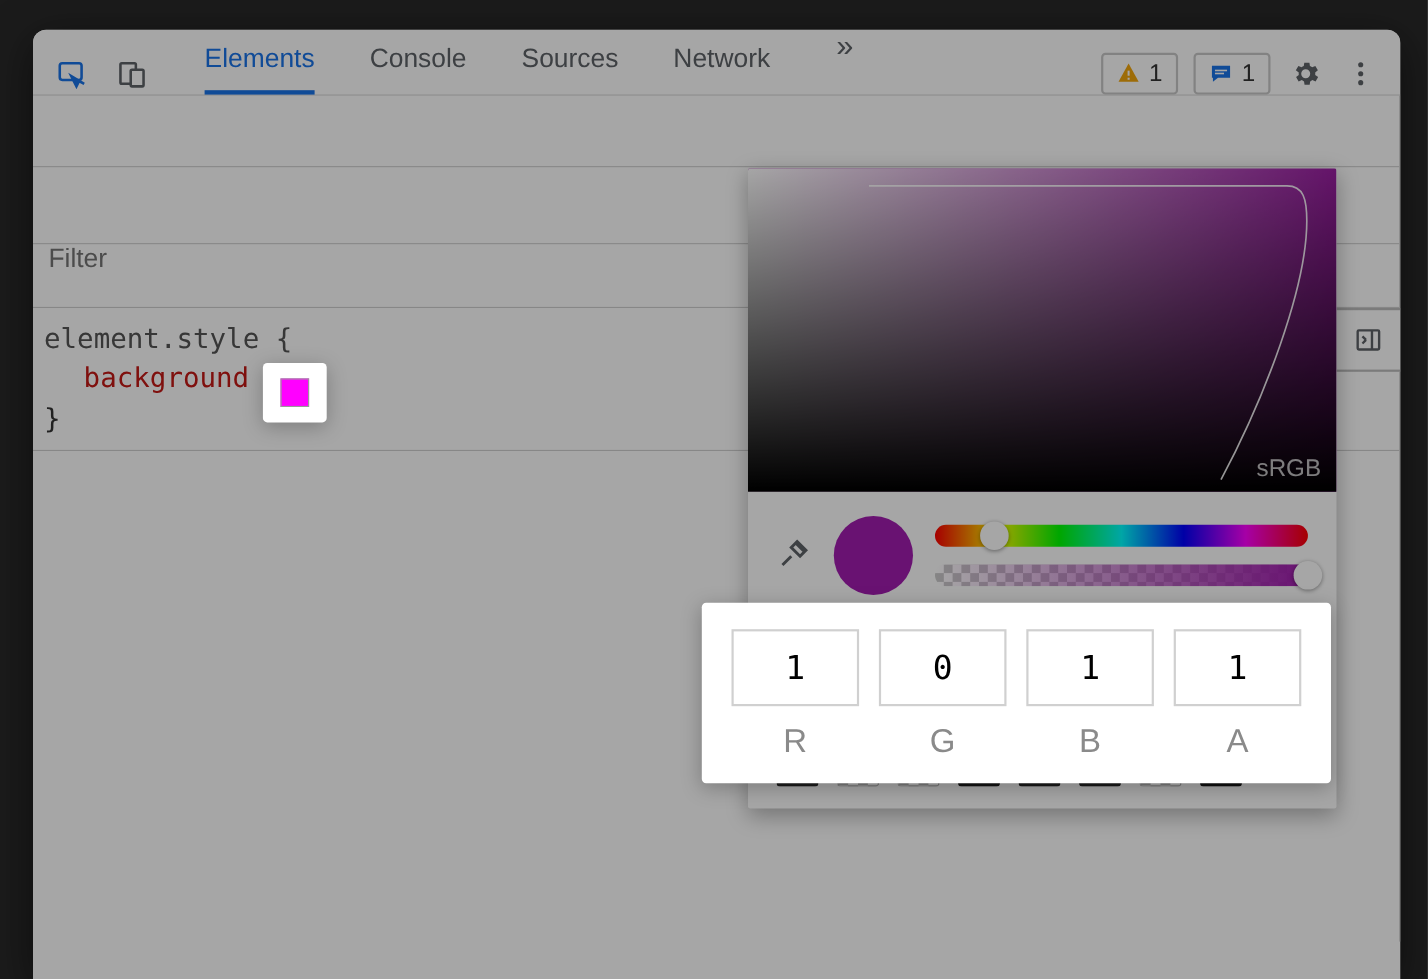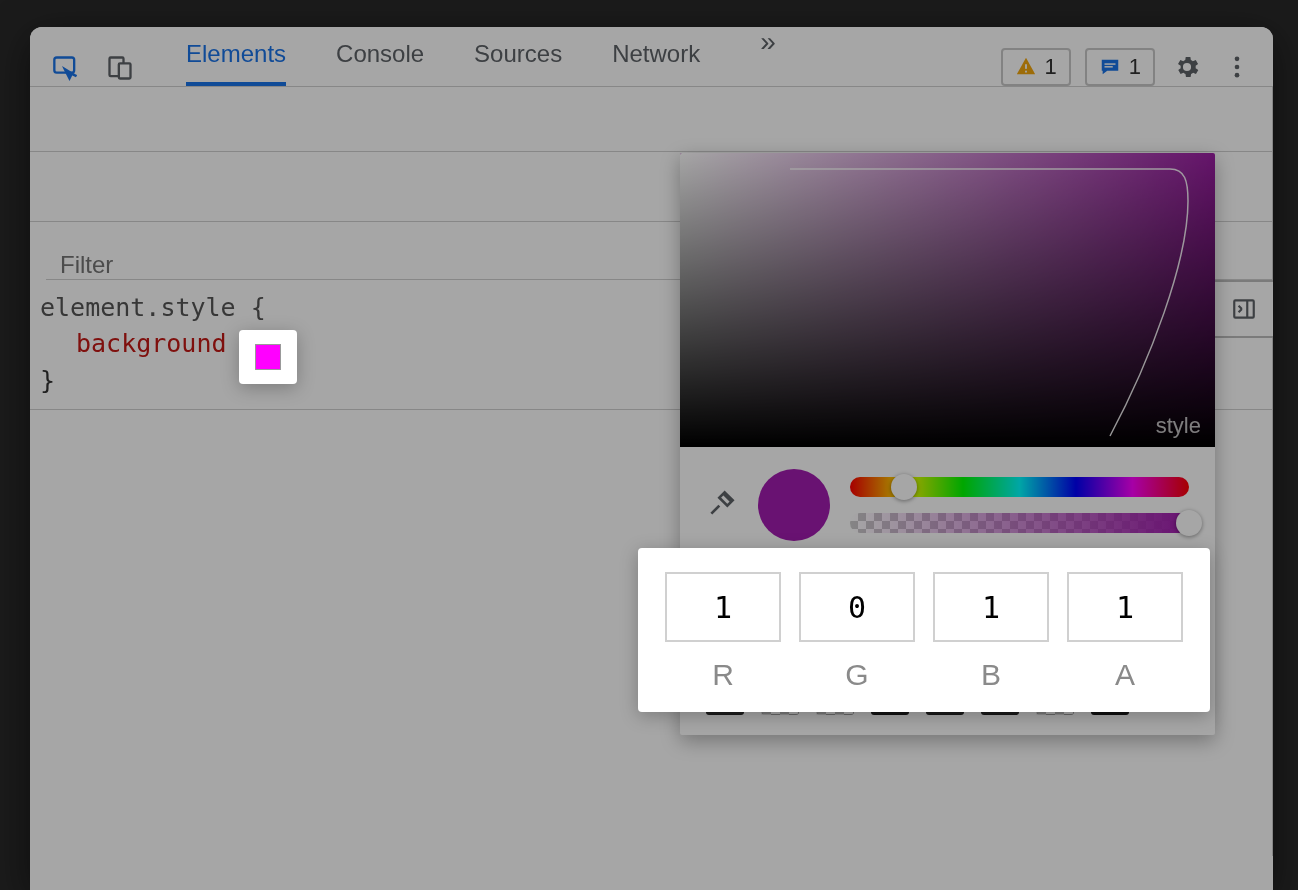--- a/index.html
+++ b/index.html
@@ -105,23 +105,22 @@
     background: #fff;
     position: relative;
     border-right: 1px solid #d0d0d0;
   }
   .spacer-top { height: 65px; border-bottom: 1px solid #d0d0d0; }
   .spacer-mid { height: 70px; border-bottom: 1px solid #d0d0d0; }
   .filter-row {
     height: 58px;
     border-bottom: 1px solid #d0d0d0;
     display: flex;
-    align-items: flex-end;
+    align-items: flex-start;
     padding: 0 14px;
-    margin-left: 16px;
   }
   .filter-input {
     border: none;
     outline: none;
     font-size: 24px;
     color: #888;
     width: 100%;
     background: transparent;
   }
   .rule {
@@ -374,21 +373,21 @@
   </div>
 </div>
 
 <div class="dim-overlay"></div>
 
 <div class="picker" style="z-index:40;">
   <div class="picker-gradient">
     <svg class="gamut-line" viewBox="0 0 400 280">
       <path d="M -200 8 L 380 8 C 395 8 398 20 398 40 C 398 100 360 200 320 275" stroke="rgba(255,255,255,0.9)" stroke-width="1.5" fill="none"></path>
     </svg>
-    <div class="gamut-label">style</div>
+    <div class="gamut-label">sRGB</div>
   </div>
   <div class="picker-mid">
     <div class="eyedropper">
       <svg viewBox="0 0 24 24" fill="none" stroke="currentColor" stroke-width="2">
           <path d="M4 20l6-6M14 4l6 6-4 4-6-6zM13 5l6 6"></path>
         </svg>
     </div>
     <div class="color-circle"></div>
     <div class="sliders">
       <div class="slider hue-slider">

